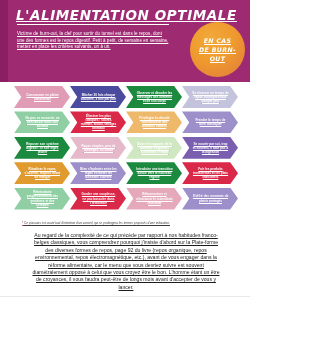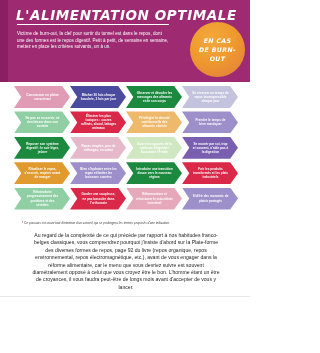--- a/index.html
+++ b/index.html
@@ -1,15 +1,15 @@
 <!DOCTYPE html>
 <html><head>
 <meta charset="utf-8">
 <style>
-  * { box-sizing: border-box; margin: 0; padding: 0; }
+  * { box-sizing: border-box; margin: 0; padding: 0; text-decoration: underline; }
   html, body {
     width: 250px; height: 353px;
     font-family: "Liberation Sans", sans-serif;
     background: #ffffff;
     overflow: hidden;
   }
   #page { position: relative; width: 250px; height: 353px; background: #ffffff; }
 
   
   .header {

